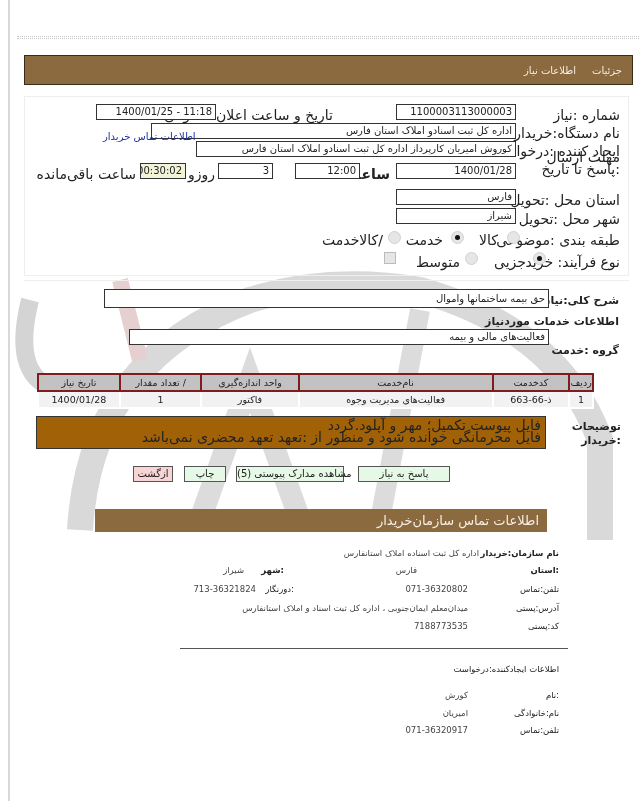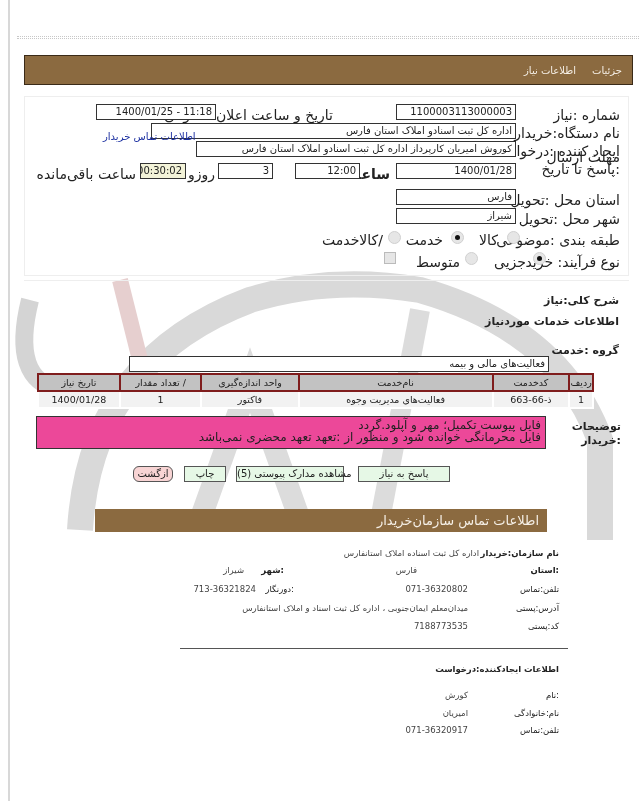--- a/index.html
+++ b/index.html
@@ -17,21 +17,21 @@
   .box.yellow { background: #f3f3d8; text-align: center; }
   .link { position: absolute; color: #1a2ea0; font-size: 10px; white-space: nowrap; }
   .radio { position: absolute; width: 13px; height: 13px; border-radius: 50%; background: #e6e6e6; border: 1px solid #d0d0d0; }
   .radio.on::after { content: ""; position: absolute; left: 3px; top: 3px; width: 5px; height: 5px; border-radius: 50%; background: #111; }
   .check { position: absolute; width: 12px; height: 12px; background: #e6e6e6; border: 1px solid #bbb; }
   .bold { font-weight: bold; font-size: 11px; }
   .sec2 { position: absolute; left: 24px; top: 280px; width: 605px; height: 180px; border-top: 1px solid #eee; direction: rtl; }
   table.items { position: absolute; left: 37px; top: 373px; width: 557px; border-collapse: collapse; direction: rtl; font-size: 9.5px; }
   table.items th { background: #c2c2c2; color: #222; font-weight: normal; height: 17px; border: 2px solid #7f1d1d; }
   table.items td { background: #f2f2f2; height: 17px; text-align: center; border: 2px solid #fff; }
-  .notes { position: absolute; left: 36px; top: 416px; width: 510px; height: 33px; border: 1px solid #333; background: #ec4899; direction: rtl; padding: 2px 4px; font-size: 12px; line-height: 12px; }
+  .notes { position: absolute; left: 36px; top: 416px; width: 510px; height: 33px; border: 1px solid #333; background: #a16207; direction: rtl; padding: 2px 4px; font-size: 14px; line-height: 12px; }
   .btn { position: absolute; height: 16px; border: 1px solid #555; font-size: 10px; line-height: 14px; text-align: center; white-space: nowrap; cursor: pointer; }
   .btn.green { background: #e6f8e6; }
   .btn.red { background: #f8d4d4; }
   .contact-bar { position: absolute; left: 95px; top: 509px; width: 452px; height: 23px; background: #8b6a40; direction: rtl; color: #f5efe6; font-size: 13px; line-height: 23px; padding-right: 8px; }
   .c-lbl { position: absolute; font-size: 8.5px; color: #222; white-space: nowrap; direction: rtl; }
   .c-val { position: absolute; font-size: 8.5px; color: #444; white-space: nowrap; direction: rtl; }
   .hr { position: absolute; left: 180px; top: 648px; width: 388px; height: 1px; background: #555; }
 </style>
 </head>
 <body>
@@ -92,23 +92,24 @@
   <span class="lbl" style="right:8px; top:157px;">نوع فرآیند: خرید</span>
   <span class="radio on" style="right:82px; top:155px;"></span>
   <span class="lbl" style="right:102px; top:157px;">جزیی</span>
   <span class="radio" style="right:150px; top:155px;"></span>
   <span class="lbl" style="right:168px; top:157px;">متوسط</span>
   <span class="check" style="right:232px; top:155px;"></span>
 </div>
 
 <div class="sec2">
   <span class="lbl bold" style="right:10px; top:13px;">شرح کلی:نیاز</span>
+  <div class="box" style="right:80px; top:8px; width:445px; height:19px; line-height:17px;">حق بیمه ساختمانها واموال</div>
   <span class="lbl bold" style="right:10px; top:34px;">اطلاعات خدمات موردنیاز</span>
   <span class="lbl bold" style="right:10px; top:63px;">گروه :خدمت</span>
-  <div class="box" style="right:80px; top:75px; width:420px;">فعالیت‌های مالی و بیمه</div>
+  <div class="box" style="right:80px; top:48px; width:420px;">فعالیت‌های مالی و بیمه</div>
 </div>
 
 <table class="items">
   <thead>
     <tr>
       <th style="width:22px;">ردیف</th>
       <th style="width:75px;">کدخدمت</th>
       <th style="width:190px;">نام‌خدمت</th>
       <th style="width:95px;">واحد اندازه‌گیری</th>
       <th style="width:80px;">/ تعداد مقدار</th>
@@ -130,21 +131,21 @@
 <span class="lbl bold" style="right:18px; top:420px;">توضیحات</span>
 <span class="lbl bold" style="right:18px; top:434px;">:خریدار</span>
 <div class="notes">
   <div>فایل پیوست تکمیل؛ مهر و آپلود.گردد</div>
   <div>فایل محرمانگی خوانده شود و منظور از :تعهد تعهد محضری نمی‌باشد</div>
 </div>
 
 <div class="btn green" style="left:358px; top:466px; width:92px;">پاسخ به نیاز</div>
 <div class="btn green" style="left:236px; top:466px; width:108px;">مشاهده مدارک پیوستی (5)</div>
 <div class="btn green" style="left:184px; top:466px; width:42px;">چاپ</div>
-<div class="btn red" style="left:133px; top:466px; width:40px;border-radius:6px;">ازگشت</div>
+<div class="btn red" style="left:133px; top:466px; width:40px;">ازگشت</div>
 
 <div class="contact-bar">اطلاعات تماس سازمان‌خریدار</div>
 
 <span class="c-lbl" style="right:80px; top:548px; font-weight:bold;">نام سازمان:خریدار</span>
 <span class="c-val" style="right:160px; top:548px;">اداره کل ثبت اسناده املاک استانفارس</span>
 <span class="c-lbl" style="right:80px; top:565px; font-weight:bold;">:استان</span>
 <span class="c-val" style="right:222px; top:565px;">فارس</span>
 <span class="c-lbl" style="right:355px; top:565px; font-weight:bold;">:شهر</span>
 <span class="c-val" style="right:395px; top:565px;">شیراز</span>
 
@@ -154,19 +155,19 @@
 <span class="c-val" style="right:383px; top:584px; direction:ltr;">713-36321824</span>
 
 <span class="c-lbl" style="right:80px; top:603px;">آدرس:پستی</span>
 <span class="c-val" style="right:171px; top:603px;">میدان‌معلم ایمان‌جنوبی ، اداره کل ثبت اسناد و املاک استانفارس</span>
 
 <span class="c-lbl" style="right:80px; top:621px;">کد:پستی</span>
 <span class="c-val" style="right:171px; top:621px; direction:ltr;">7188773535</span>
 
 <div class="hr"></div>
 
-<span class="c-lbl" style="right:80px; top:664px; font-weight:bold;text-align:center;">اطلاعات ایجادکننده:درخواست</span>
+<span class="c-lbl" style="right:80px; top:664px; font-weight:normal;text-align:center;">اطلاعات ایجادکننده:درخواست</span>
 <span class="c-lbl" style="right:80px; top:690px;">:نام</span>
 <span class="c-val" style="right:171px; top:690px;">کورش</span>
 <span class="c-lbl" style="right:80px; top:708px;">نام:خانوادگی</span>
 <span class="c-val" style="right:171px; top:708px;">امیریان</span>
 <span class="c-lbl" style="right:80px; top:725px;">تلفن:تماس</span>
 <span class="c-val" style="right:171px; top:725px; direction:ltr;">071-36320917</span>
 
 </body></html>

